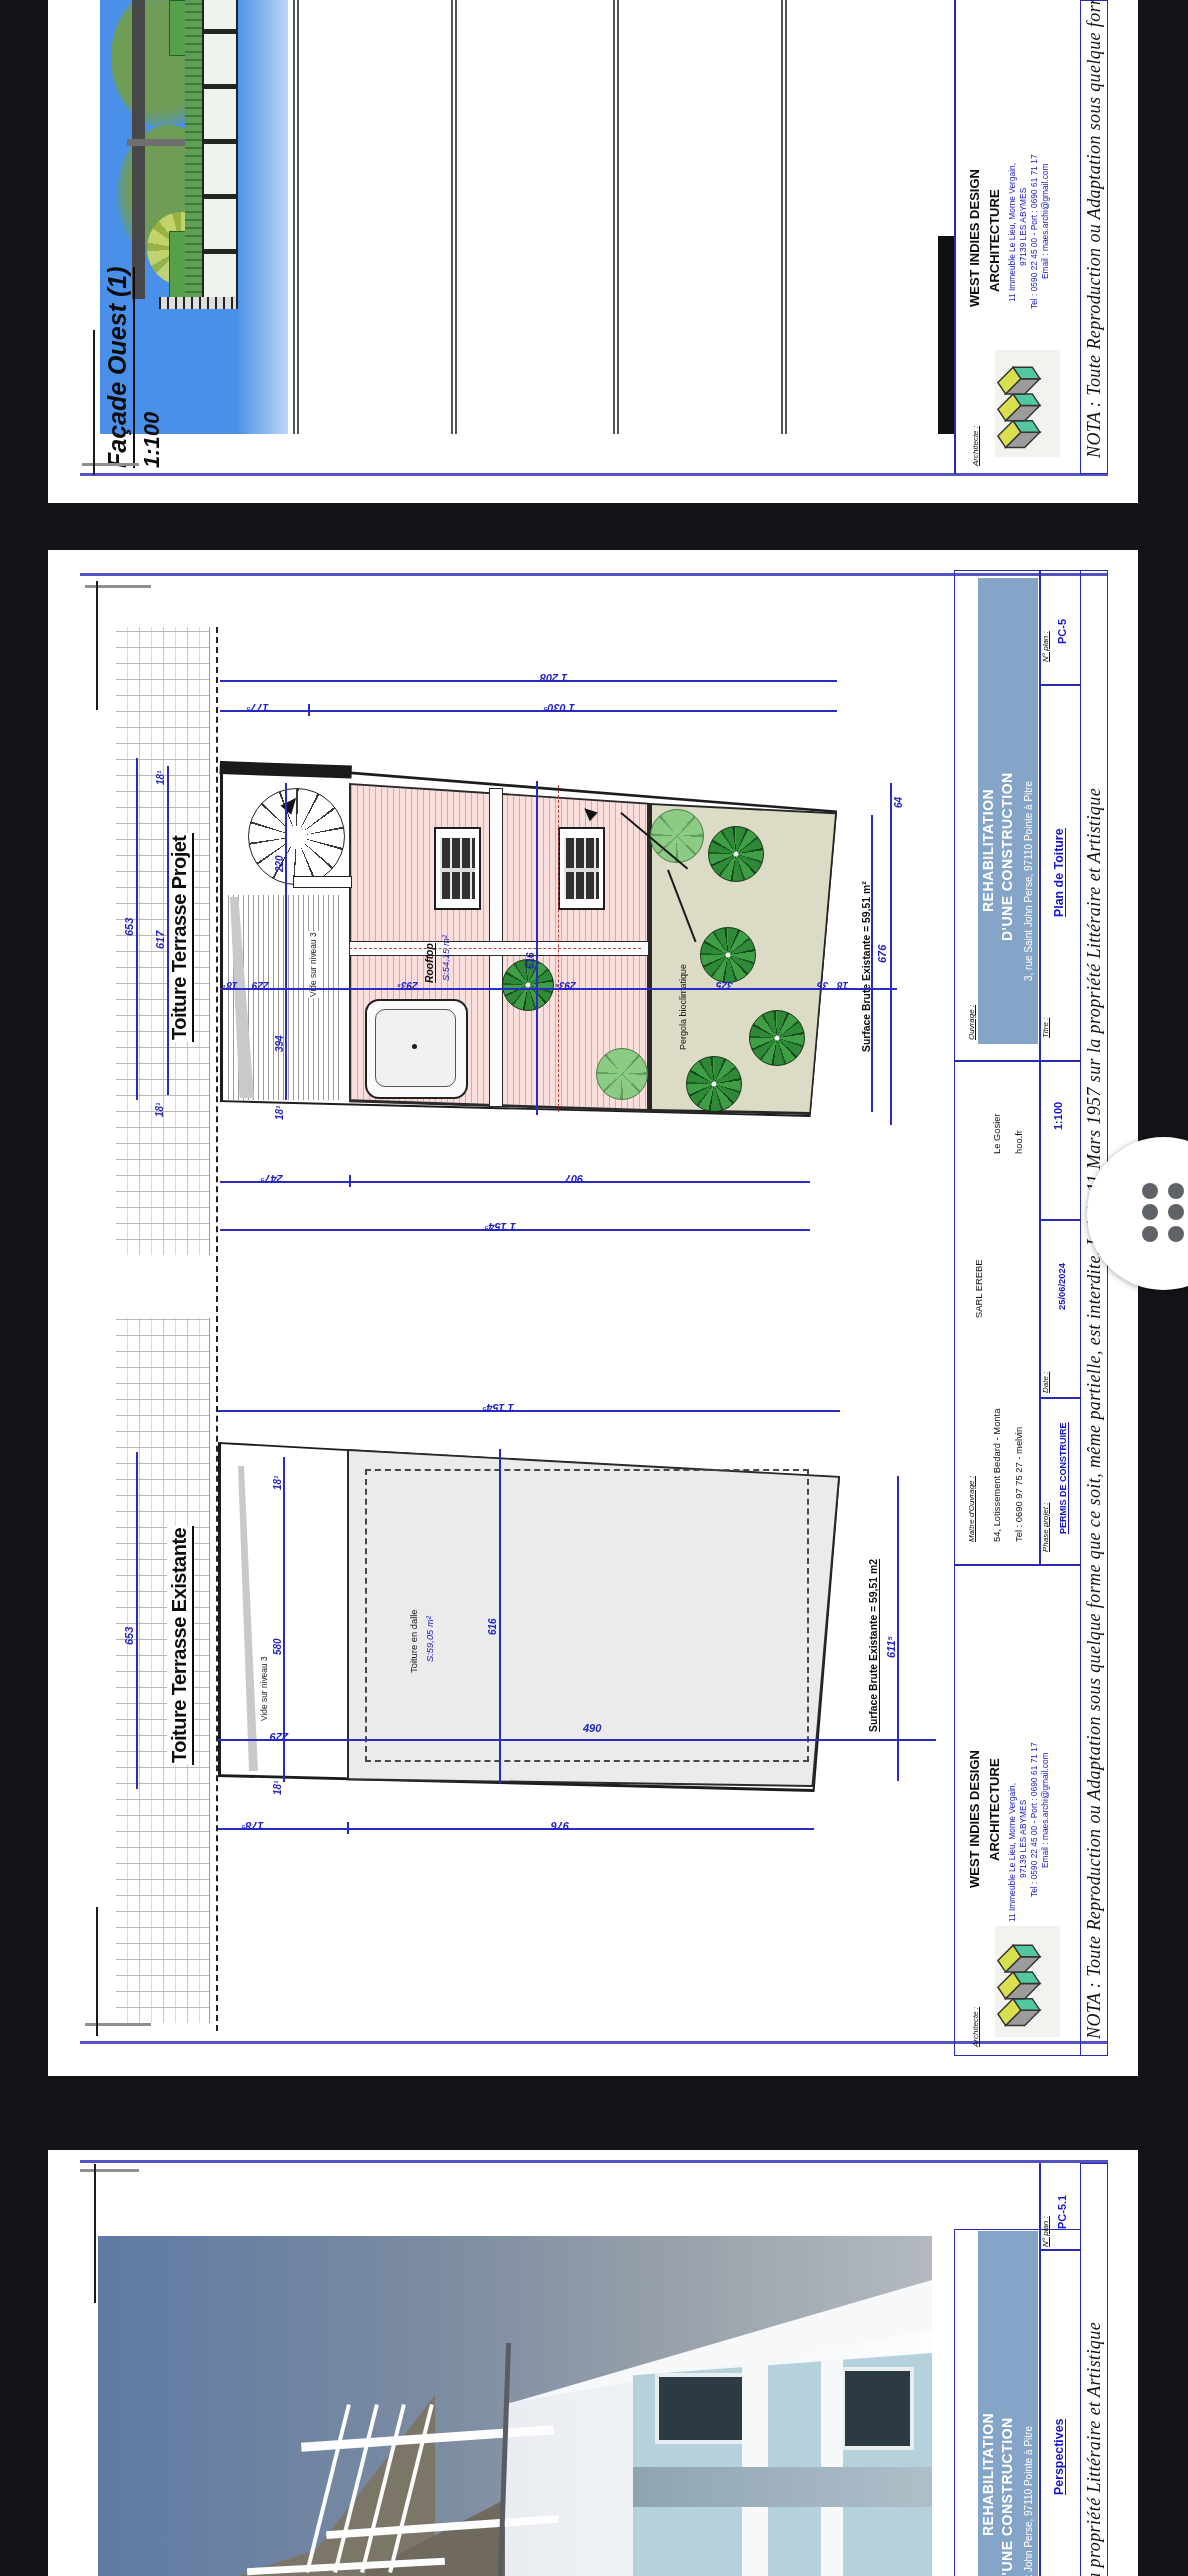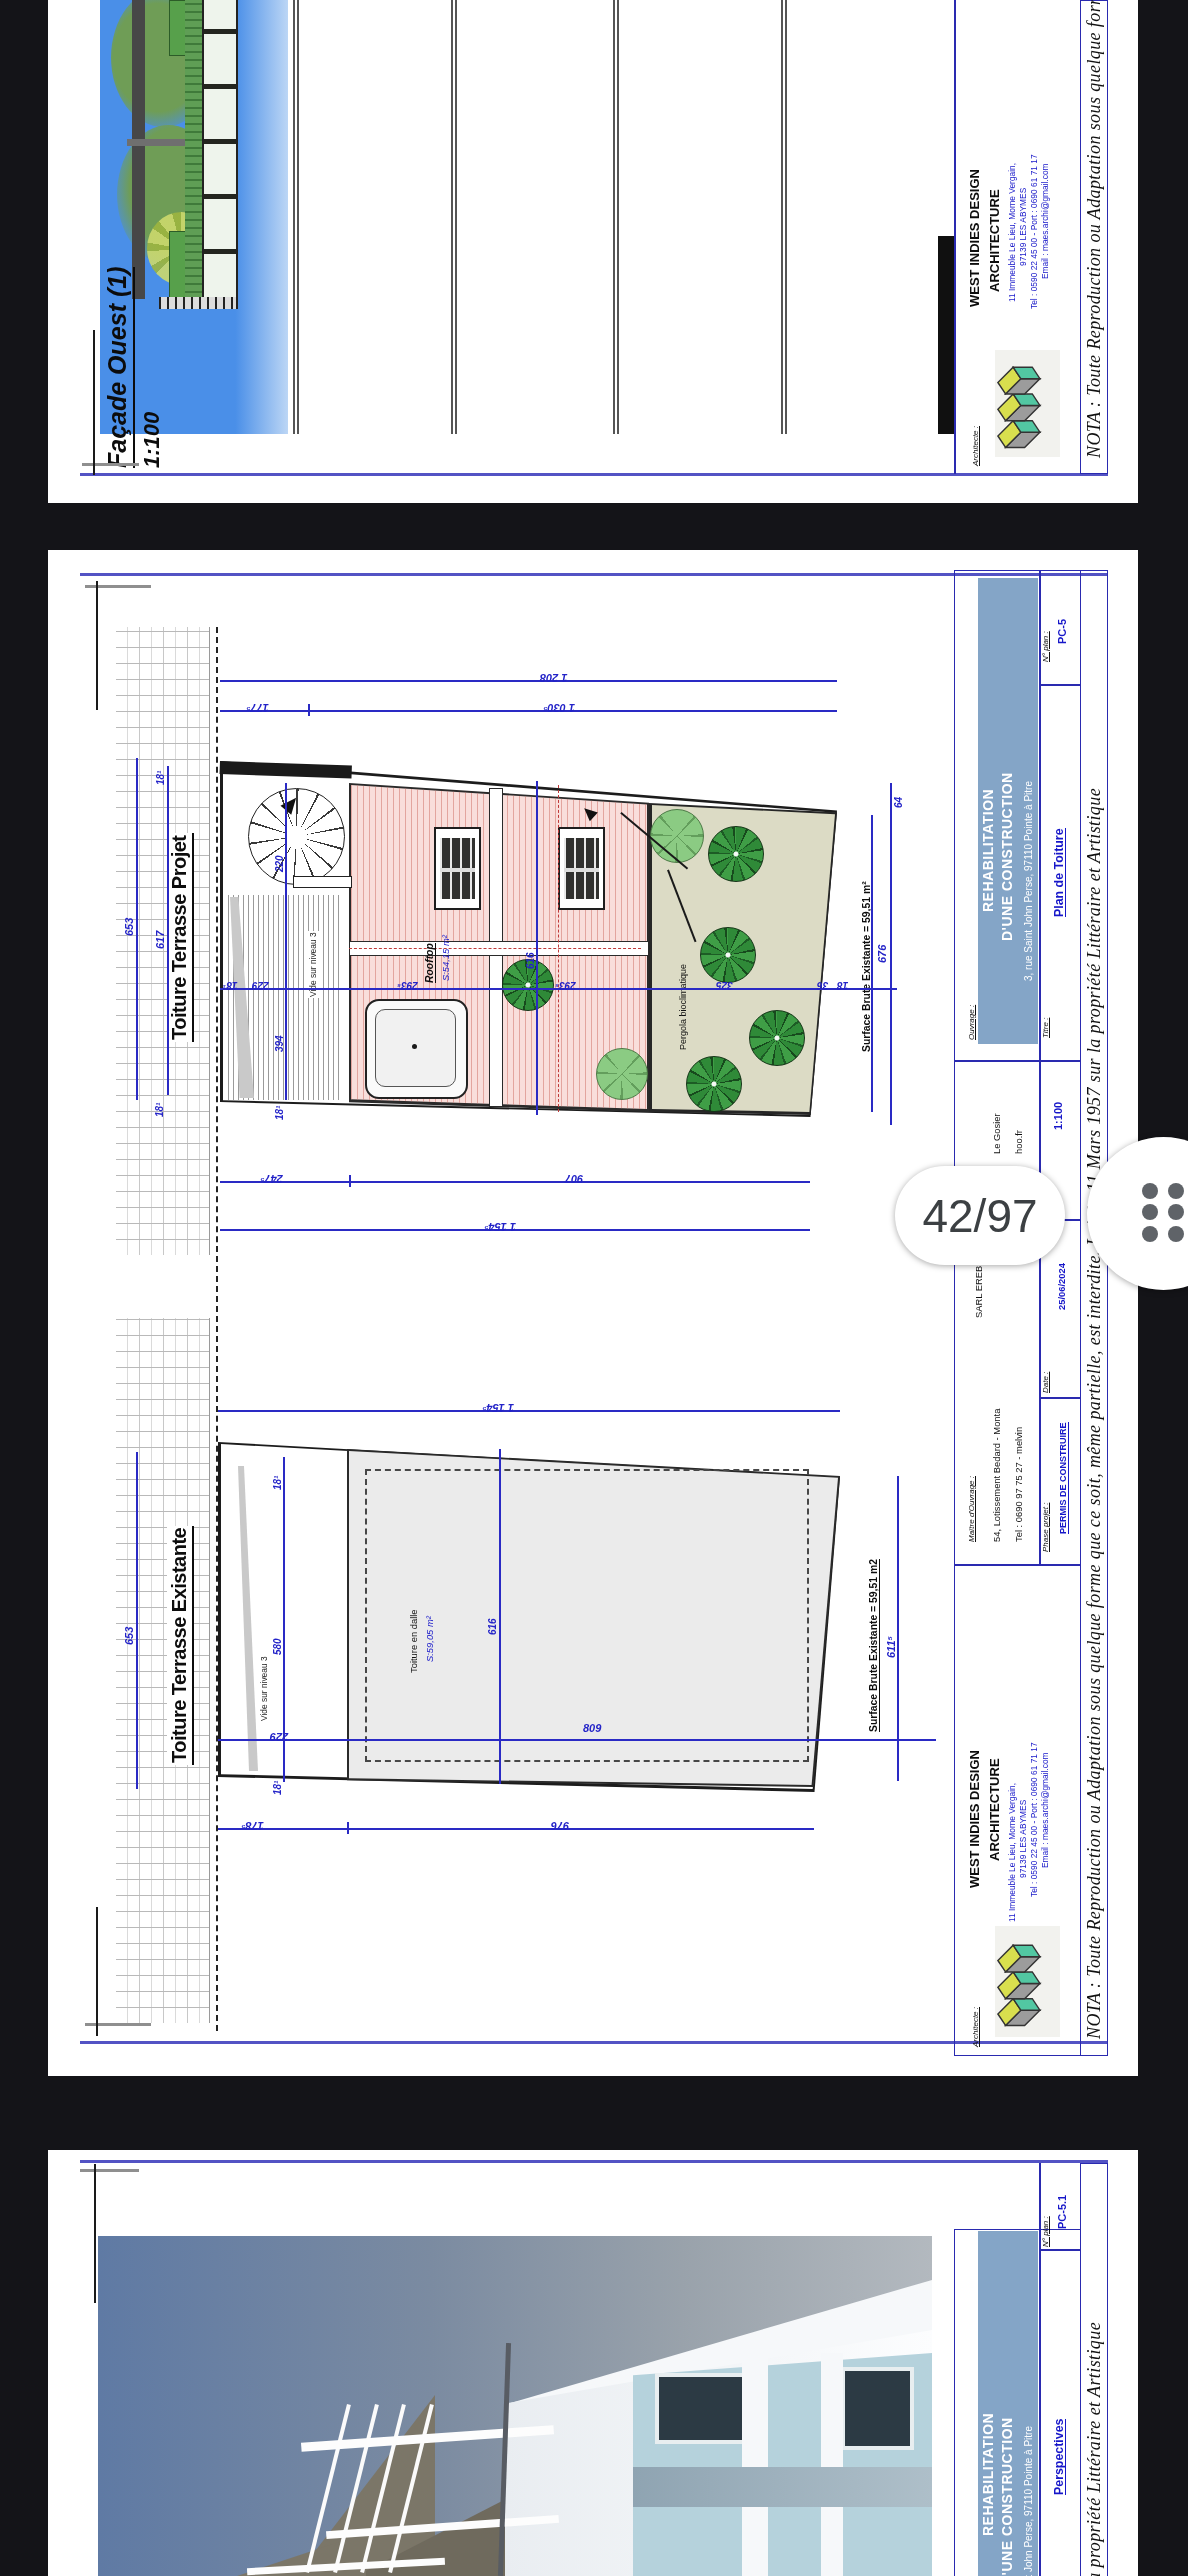--- a/index.html
+++ b/index.html
@@ -236,21 +236,21 @@
     <div class="vt" style="left:820px;top:1182px;font:700 10.4px 'Liberation Sans',sans-serif;color:#0d0d0d;border-bottom:1.5px solid #0d0d0d;">Surface Brute Existante = 59,51 m2</div>
 
     <div class="bl" style="left:170px;top:860px;width:622px;height:1.5px;"></div>
     <div class="dt dim" style="left:434px;top:852px;">1 154⁵</div>
     <div class="bl" style="left:170px;top:1278px;width:596px;height:1.5px;"></div>
     <div class="bl" style="left:299px;top:1272px;width:1.5px;height:12px;"></div>
     <div class="dt dim" style="left:193px;top:1270px;">178⁵</div>
     <div class="dt dim" style="left:503px;top:1270px;">976</div>
     <div class="bl" style="left:170px;top:1189px;width: 718px;height:1.5px;"></div>
     <div class="dt dim" style="left:222px;top:1181px;">229</div>
-    <div class="abs dim" style="left:535px;top:1172px;">809</div>
+    <div class="abs dim" style="left:535px;top:1172px;">490</div>
     <div class="bl" style="left:88px;top:902px;width:1.5px;height:337px;"></div>
     <div class="vt dim" style="left:75px;top:1095px;">653</div>
     <div class="bl" style="left:235px;top:907px;width:1.5px;height:325px;"></div>
     <div class="vt dim2" style="left:224px;top:940px;">18¹</div>
     <div class="vt dim2" style="left:224px;top:1105px;">580</div>
     <div class="vt dim2" style="left:224px;top:1245px;">18¹</div>
     <div class="bl" style="left:451px;top:899px;width:1.5px;height:335px;"></div>
     <div class="vt dim2" style="left:439px;top:1085px;">616</div>
     <div class="bl" style="left:849px;top:926px;width:1.5px;height:305px;"></div>
     <div class="vt dim" style="left:837px;top:1108px;">611⁵</div>
@@ -351,23 +351,20 @@
     <div class="abs" style="left:930px;top:81px;width:60px;height:345px;background:#84a5c7;"></div>
     <div class="vt" style="left:932px;top:386px;font:700 14px 'Liberation Sans',sans-serif;color:#fff;letter-spacing:0.5px;">REHABILITATION</div>
     <div class="vt" style="left:951px;top:436px;font:700 14px 'Liberation Sans',sans-serif;color:#fff;letter-spacing:0.5px;">D'UNE CONSTRUCTION</div>
     <div class="vt" style="left:975px;top:476px;font:400 10px 'Liberation Sans',sans-serif;color:#fff;">3, rue Saint John Perse, 97110 Pointe à Pitre</div>
     <div class="vt lbl" style="left:993px;top:97px;">N° plan :</div>
     <div class="vt bb" style="left:1009px;top:79px;font-size:11px;">PC-5.1</div>
     <div class="vt bb" style="left:1005px;top:345px;font-size:12.4px;border-bottom:1.5px solid #1717c9;">Perspectives</div>
     <div class="vt" style="left:1036px;top:1423px;font:italic 18px 'Liberation Serif',serif;color:#111;letter-spacing:0.4px;">NOTA : Toute Reproduction ou Adaptation sous quelque forme que ce soit, même partielle, est interdite. Loi du 11 Mars 1957 sur la propriété Littéraire et Artistique</div>
   </div>
 
-  <div class="pill">
-    <span>42/97</span>
-  </div>
   <div class="fab">
     <span class="fabdot" style="left:55px;top:46px;"></span>
     <span class="fabdot" style="left:81px;top:46px;"></span>
     <span class="fabdot" style="left:55px;top:67px;"></span>
     <span class="fabdot" style="left:81px;top:67px;"></span>
     <span class="fabdot" style="left:55px;top:89px;"></span>
     <span class="fabdot" style="left:81px;top:89px;"></span>
   </div>
 </div>
 

